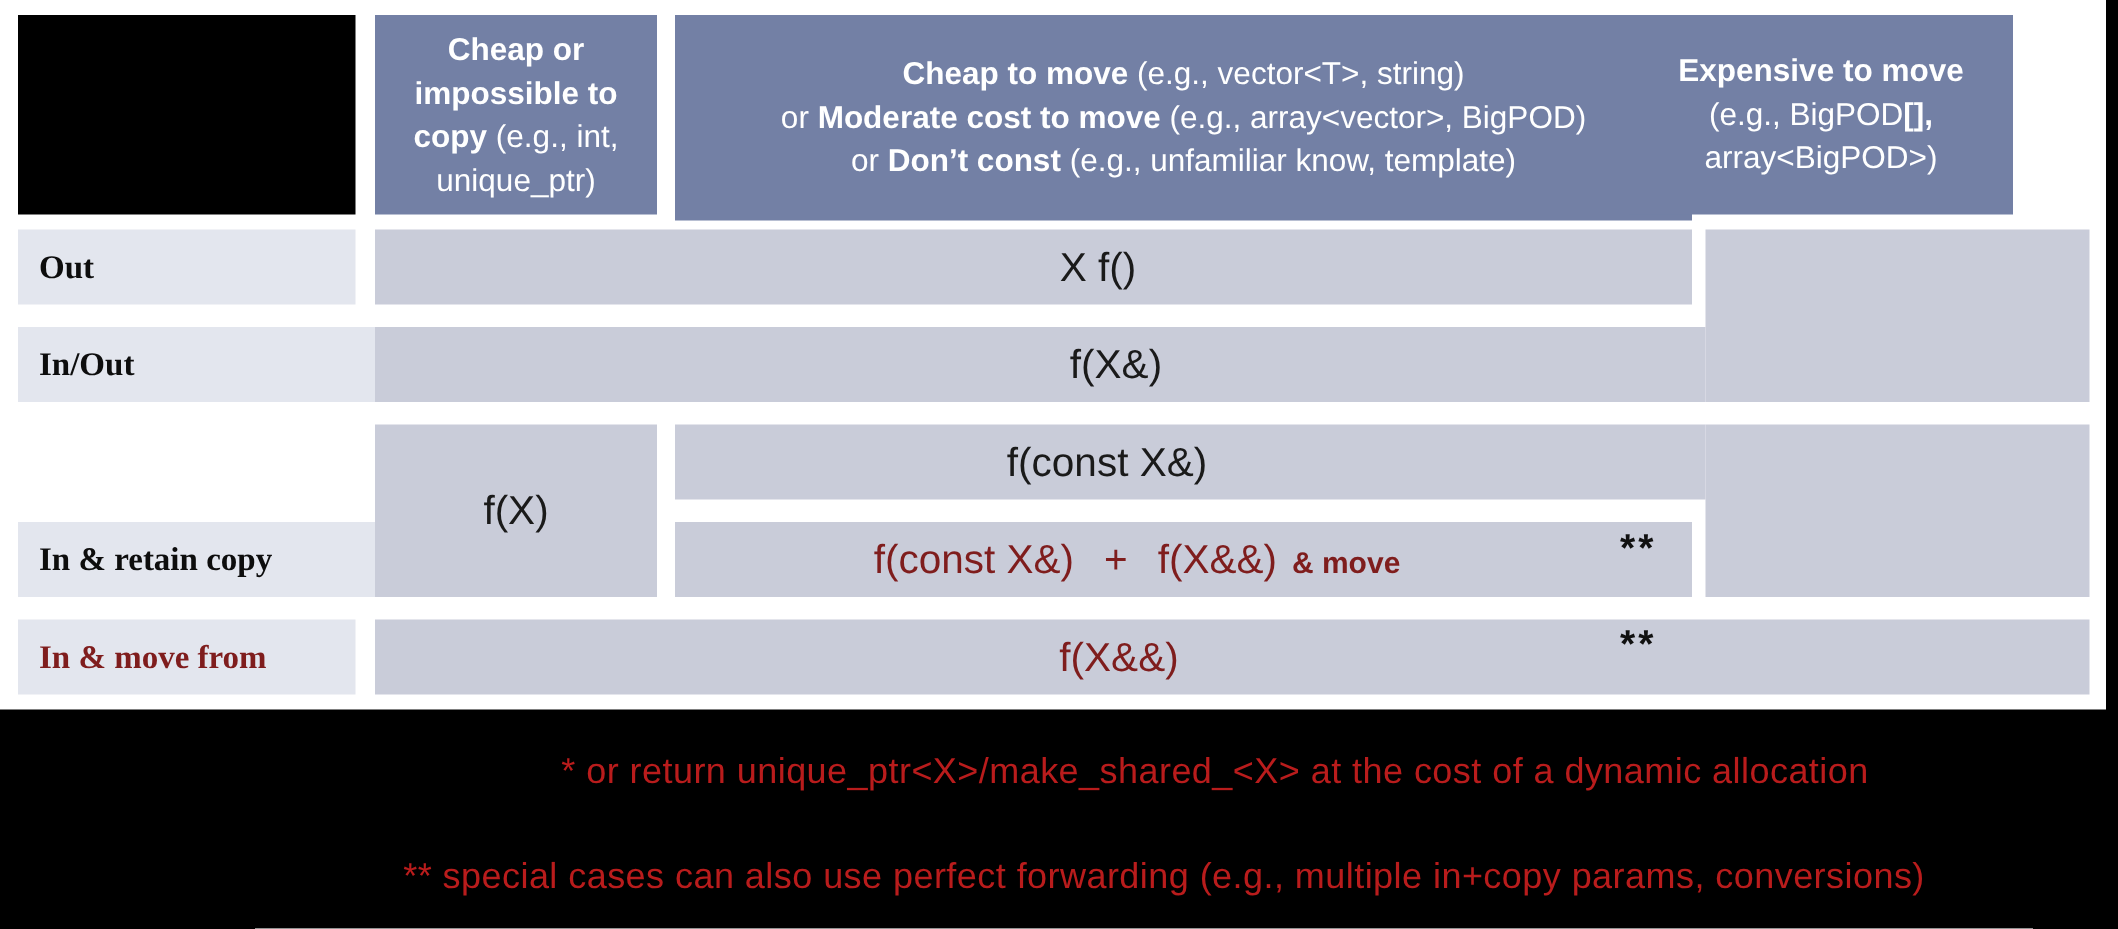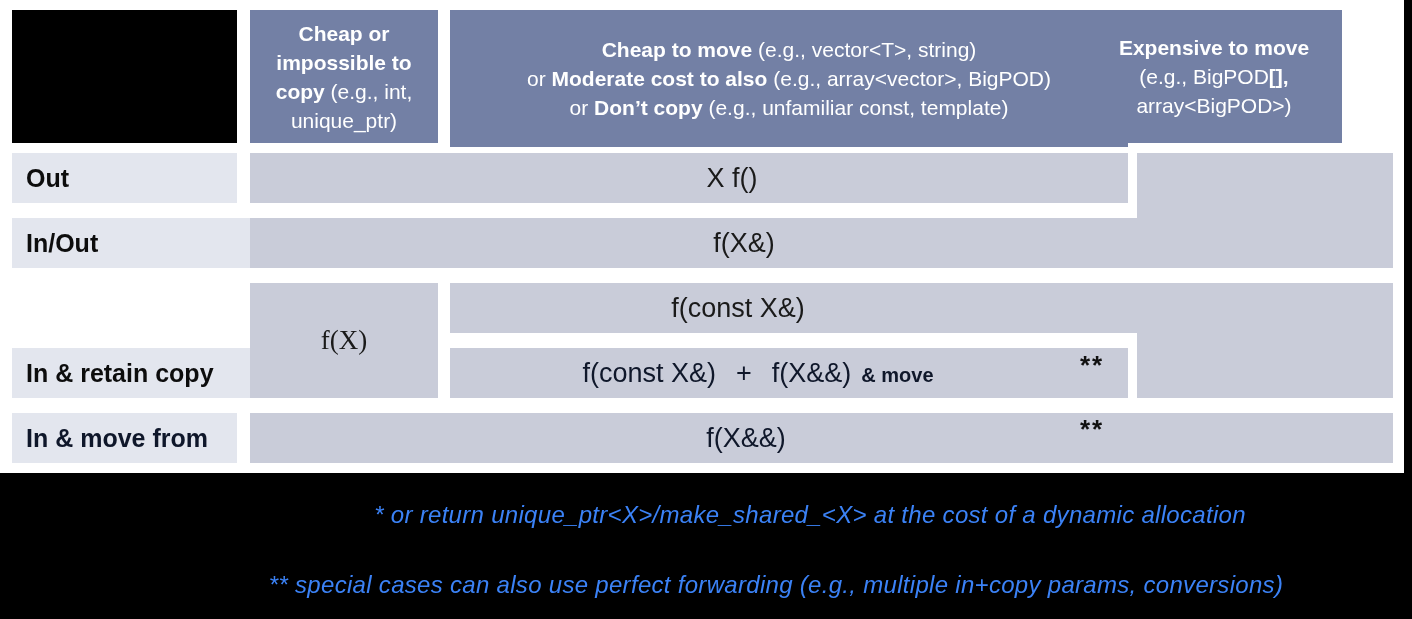--- a/index.html
+++ b/index.html
@@ -5,53 +5,53 @@
   html,body{margin:0;padding:0;background:#666;}
   .slide{position:relative;width:1412px;height:619px;background:#ffffff;overflow:hidden;
          font-family:"Liberation Sans", sans-serif;padding-left:20px;}
   .abs{position:absolute;}
   .corner{background:#000000;}
   .hdr{background:#7380a5;color:#ffffff;display:flex;flex-direction:column;justify-content:center;
        text-align:center;font-size:21px;line-height:29px;}
   .hdr .ln{width:100%;}
   .b{font-weight:bold;}
   .cell{background:#c9ccd9;}
-  .rowlabel{background:#e3e6ee;color:#0d0d0d;font-weight:bold;font-size:25px;line-height:50px;
-            padding-left:14px;box-sizing:border-box;}
+  .rowlabel{background:#e3e6ee;color:#0d0d0d;font-weight:bold;font-size:22px;line-height:50px;
+            padding-left:14px;box-sizing:border-box;font-family:Liberation Serif, serif;}
   .formula{font-size:27px;line-height:50px;color:#1a1a1a;white-space:nowrap;transform:translateX(-50%);}
-  .green{color:#0f172a;}
+  .green{color:#7f1d1d;}
   .suffix{font-size:20px;}
   .stars{font-size:26px;font-weight:bold;color:#111111;line-height:26px;letter-spacing:2px;}
   .footband{background:#000000;}
   .rightband{background:#000000;}
-  .footnote{color:#3b82f6;font-style:italic;font-size:24px;line-height:28px;white-space:nowrap;
+  .footnote{color:#b91c1c;font-size:24px;line-height:28px;white-space:nowrap;
             transform:translateX(-50%);letter-spacing:0.3px;}
   .plus{margin:0 20px;}
   .mv{margin-left:10px;}
 </style>
 </head>
 <body>
 
 <div class="slide">
 
   <div class="abs corner" style="left:12px;top:10px;width:225px;height:133px;"></div>
 
   <div class="abs hdr" style="left:250px;top:10px;width:188px;height:133px;padding:0 6px;box-sizing:border-box;">
     <div class="ln"><span class="b">Cheap or impossible to copy</span><span> (e.g., int, unique_ptr)</span></div>
   </div>
 
   <div class="abs hdr" style="left:450px;top:10px;width:678px;height:137px;text-align:center;">
     <div class="ln">
       <span class="b">Cheap to move</span><span> (e.g., vector&lt;T&gt;, string)</span>
     </div>
     <div class="ln">
-      <span>or </span><span class="b">Moderate cost to also</span><span> (e.g., array&lt;vector&gt;, BigPOD)</span>
+      <span>or </span><span class="b">Moderate cost to move</span><span> (e.g., array&lt;vector&gt;, BigPOD)</span>
     </div>
     <div class="ln">
-      <span>or </span><span class="b">Don’t copy</span><span> (e.g., unfamiliar const, template)</span>
+      <span>or </span><span class="b">Don’t const</span><span> (e.g., unfamiliar know, template)</span>
     </div>
   </div>
 
   <div class="abs hdr" style="left:1086px;top:10px;width:256px;height:133px;">
     <div class="ln b">Expensive to move</div>
     <div class="ln">
       <span>(e.g., BigPOD</span><span class="b">[],</span>
     </div>
     <div class="ln">array&lt;BigPOD&gt;)</div>
   </div>
@@ -72,21 +72,21 @@
   <div class="abs cell" style="left:450px;top:283px;width:687px;height:50px;"></div>
 
   <div class="abs cell" style="left:1137px;top:283px;width:256px;height:115px;"></div>
 
   <div class="abs cell" style="left:450px;top:348px;width:678px;height:50px;"></div>
 
   <div class="abs cell" style="left:250px;top:413px;width:1143px;height:50px;"></div>
 
   <div class="abs formula" style="left:732px;top:153px;">X f()</div>
   <div class="abs formula" style="left:744px;top:218px;">f(X&amp;)</div>
-  <div class="abs formula" style="left:344px;top:283px;line-height:115px;font-family:Liberation Serif, serif;">f(X)</div>
+  <div class="abs formula" style="left:344px;top:283px;line-height:115px;">f(X)</div>
   <div class="abs formula" style="left:738px;top:283px;">f(const X&amp;)</div>
   <div class="abs formula green" style="left:758px;top:348px;">
     <span>f(const X&amp;)</span><span class="plus">+</span><span>f(X&amp;&amp;)</span><span class="suffix mv b">&amp; move</span>
   </div>
   <div class="abs formula green" style="left:746px;top:413px;">f(X&amp;&amp;)</div>
 
   <div class="abs stars" style="left:1080px;top:352px;">**</div>
   <div class="abs stars" style="left:1080px;top:416px;">**</div>
 
   <div class="abs rightband" style="left:1404px;top:0;width:8px;height:619px;"></div>

